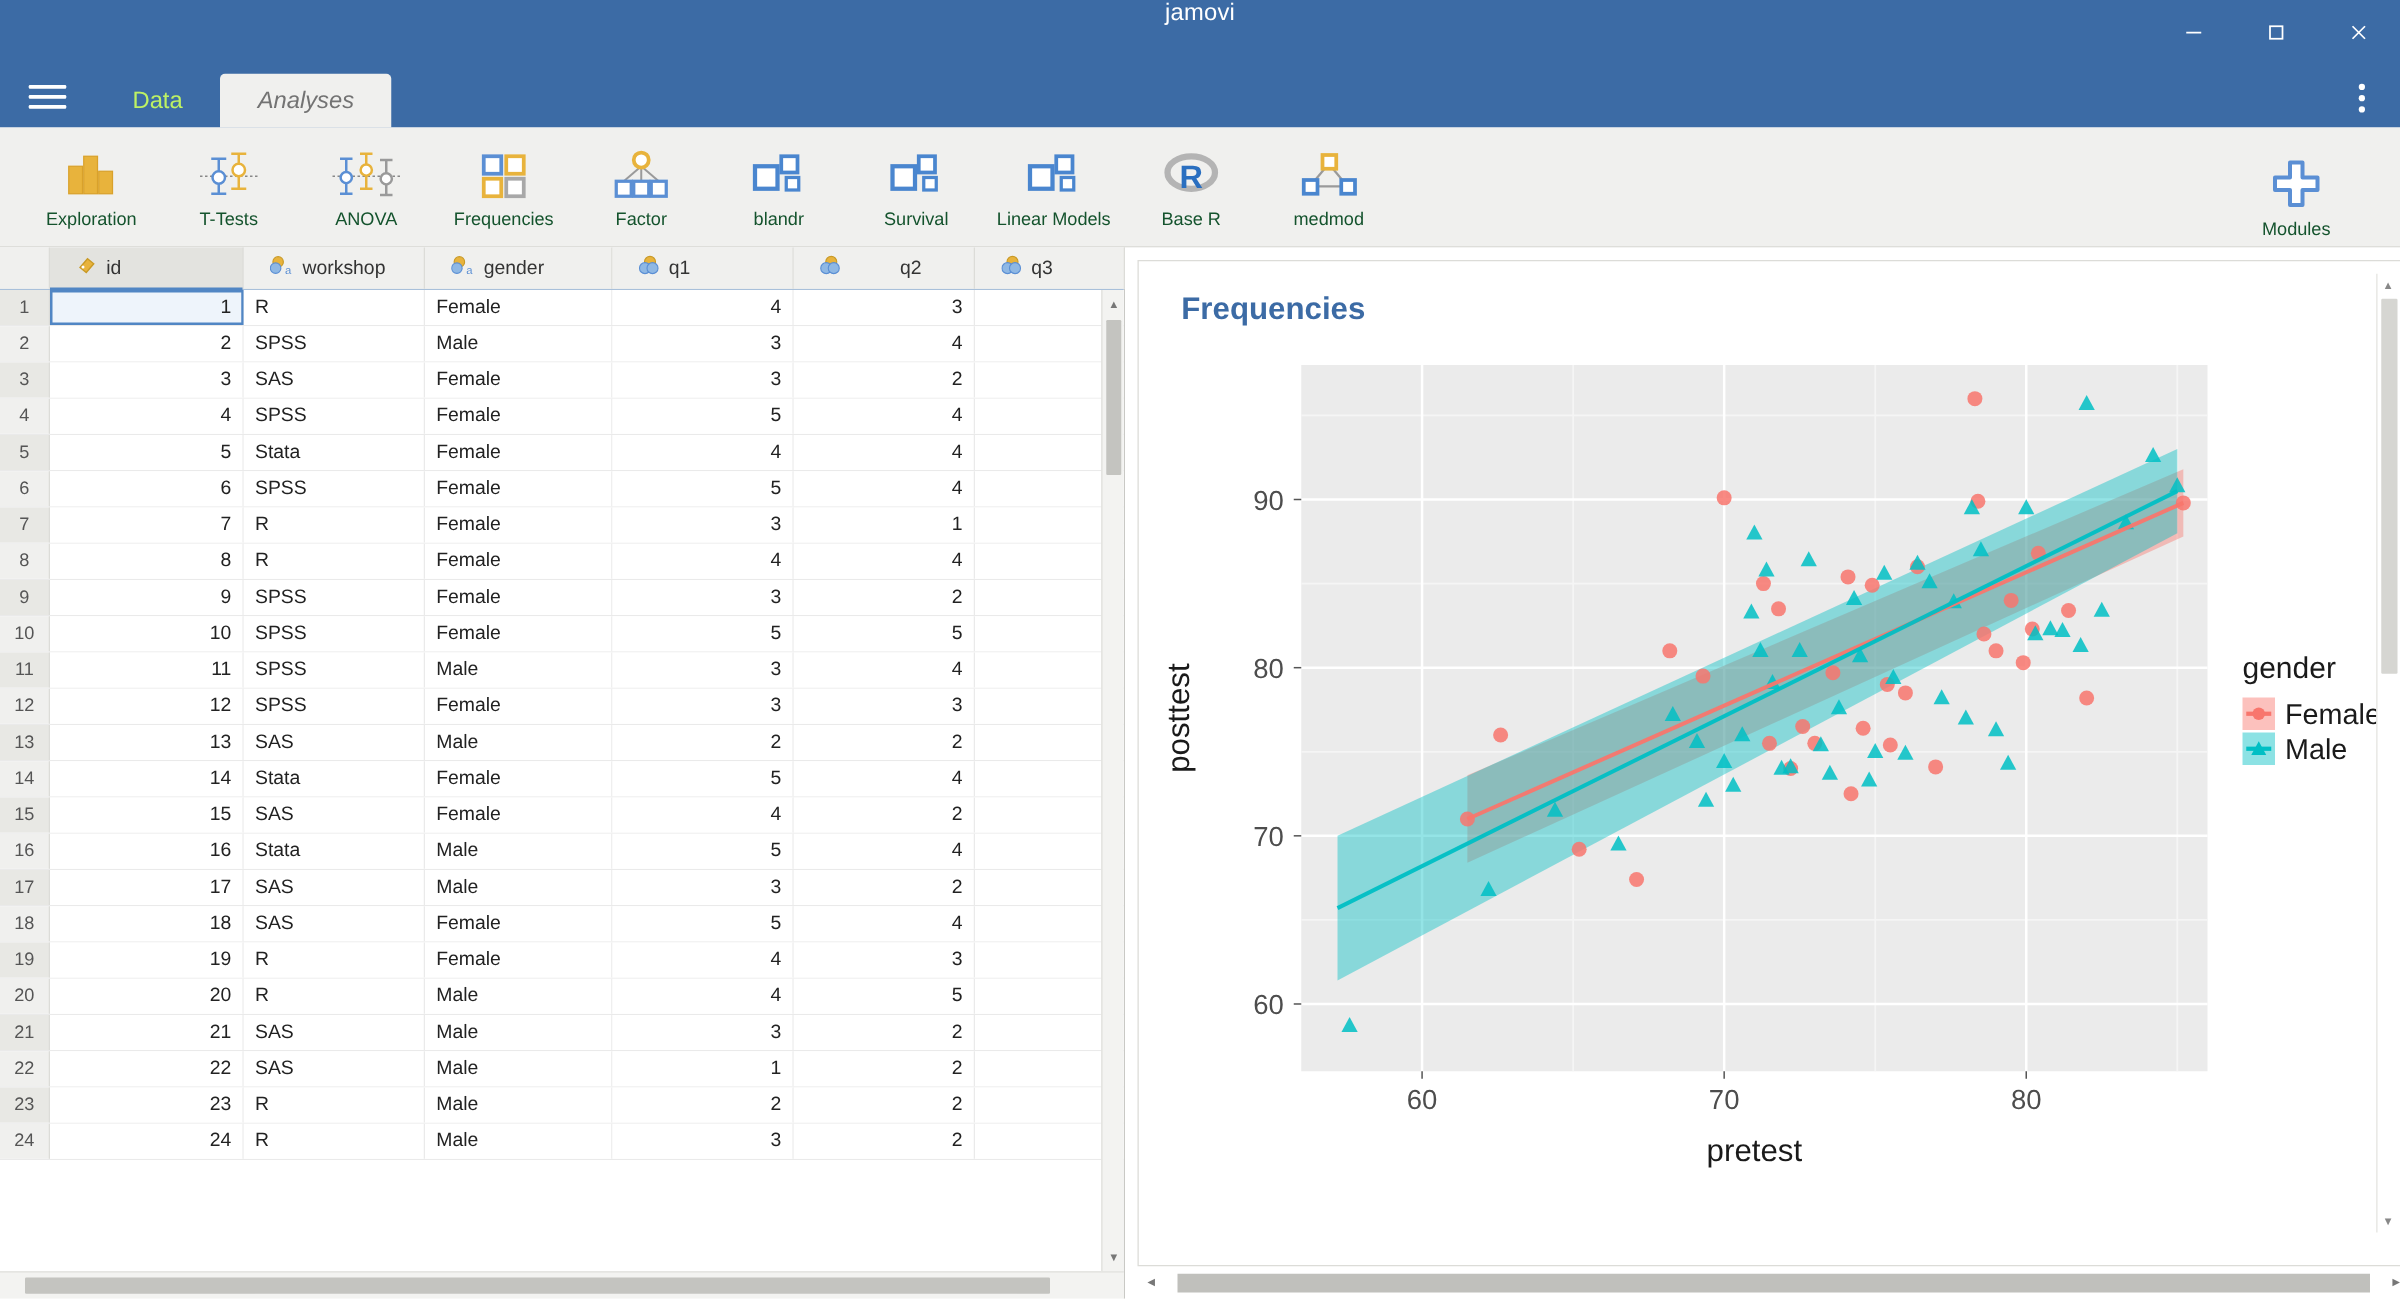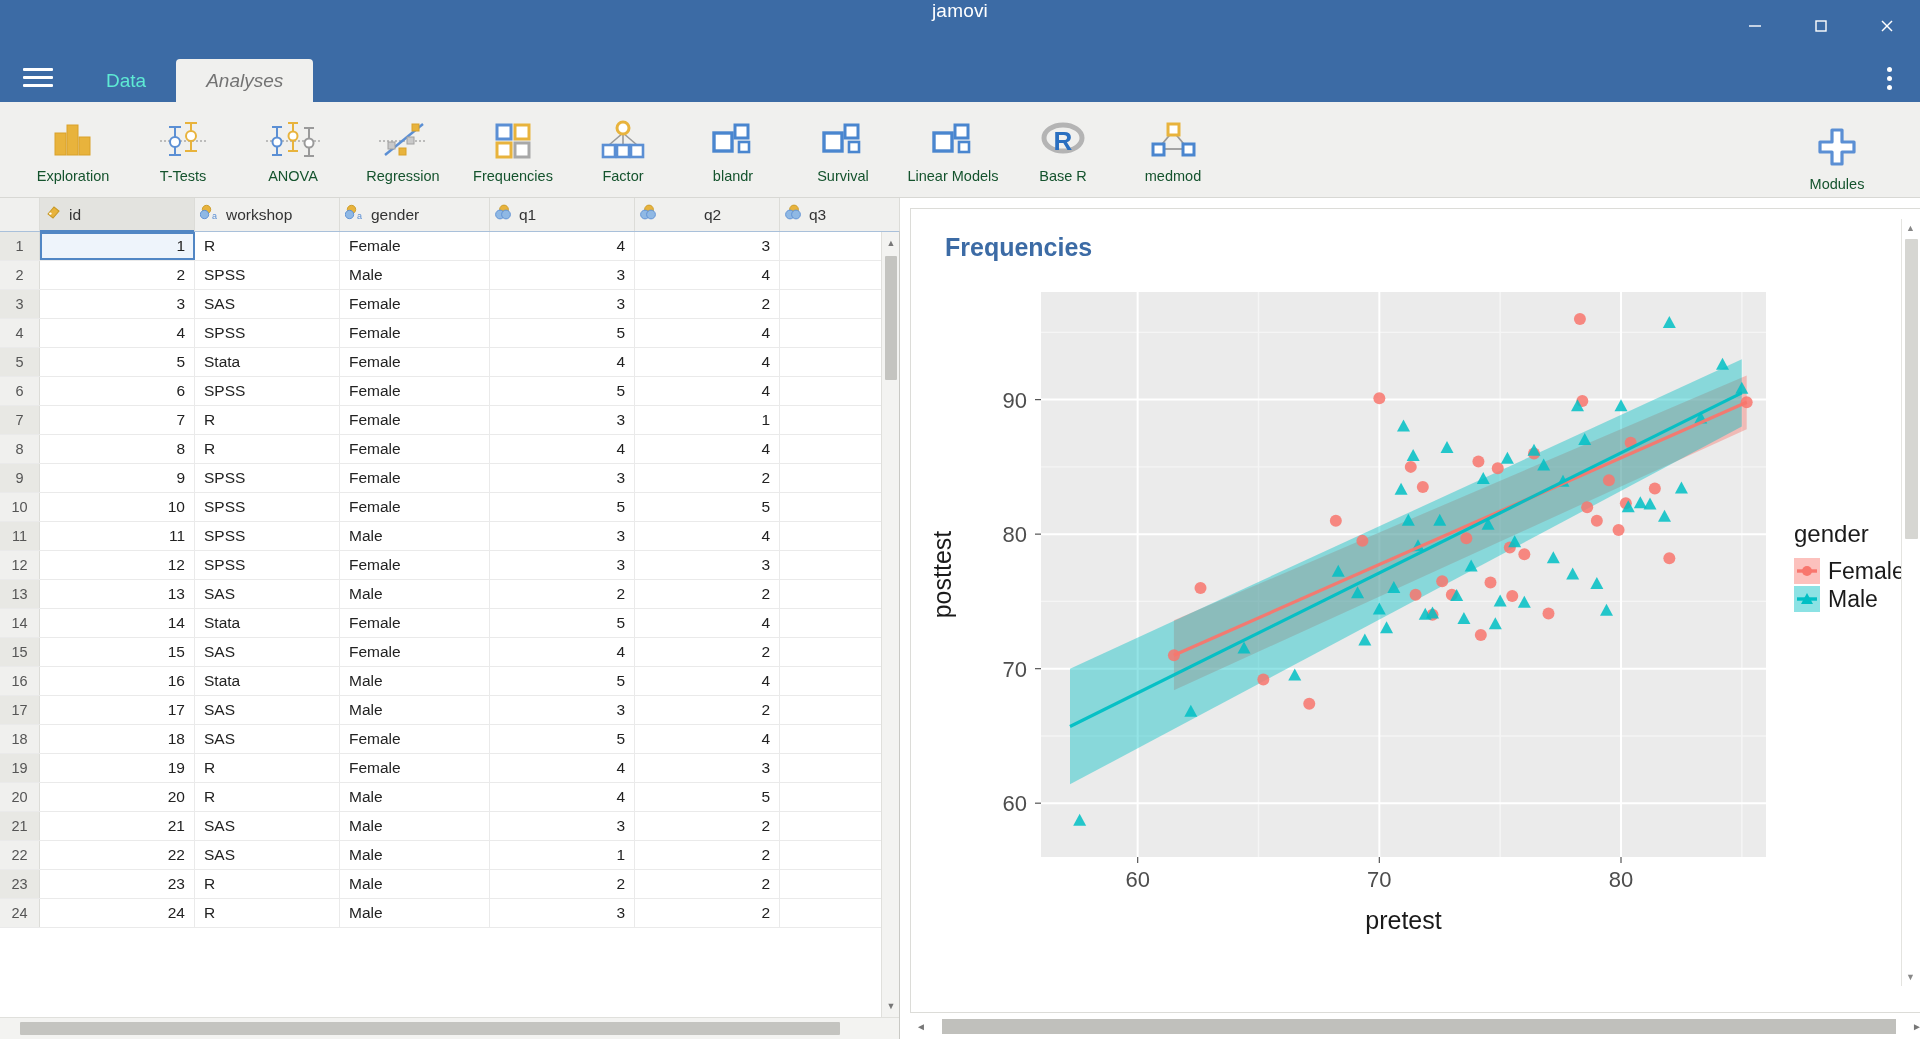--- a/index.html
+++ b/index.html
@@ -27,21 +27,21 @@
   .tabstrip{
     height:50px; background:#3c6ba5; position:relative; display:flex; align-items:flex-end;
   }
   .hamburger{
     width:76px; height:50px; display:flex; flex-direction:column;
     align-items:center; justify-content:center; gap:5px; cursor:pointer;
   }
   .hamburger span{ display:block; width:30px; height:3px; background:#fff; border-radius:1px;}
   .tab{
     height:42px; padding:0 30px; display:flex; align-items:center;
-    color:#5eead4; font-size:19px; cursor:pointer;
+    color:#bef264; font-size:19px; cursor:pointer;
   }
   .tab.active{
     background:#f0f0ee; color:#737373; height:43px;
     border-top-left-radius:4px; border-top-right-radius:4px;font-style:italic;
   }
   .kebab{
     position:absolute; right:14px; top:8px; width:34px; height:36px;
     display:flex; flex-direction:column; align-items:center; justify-content:center; gap:4px;
     cursor:pointer;
   }
@@ -65,21 +65,21 @@
   
   .main{ display:flex; height:841px; background:#ffffff; }
 
   
   .sheet{ width:900px; position:relative; background:#fff;
           border-right:1px solid #c9c9c5; display:flex; flex-direction:column; }
   .sheet-head{ display:flex; height:34px; background:#f0f0ee;
                border-bottom:1px solid #a9c0da; }
   .corner{ width:40px; background:#f0f0ee; border-right:1px solid #dcdcd8; flex:none;}
   .colhead{
-    display:flex; align-items:center; gap:7px; padding:0 5px;
+    display:flex; align-items:center; gap:7px; padding:0 21px;
     border-right:1px solid #dcdcd8; font-size:15.5px; color:#333;
     background:#f0f0ee; flex:none; cursor:pointer; position:relative;
   }
   .colhead.selected{ background:#e3e3df; }
   .colhead.selected:after{
     content:""; position:absolute; left:0; right:0; bottom:-1px; height:2px; background:#5186c4;
   }
   .sheet-body{ flex:1; overflow:hidden; position:relative; }
   .row{ display:flex; height:29px; border-bottom:1px solid #eaeaea; }
   .rownum{
@@ -219,33 +219,20 @@
         <circle cx="29" cy="17" r="4.5" fill="#fff" stroke="#e8b33c" stroke-width="2"></circle>
         <line x1="45" y1="9" x2="45" y2="37" stroke="#9a9a9a" stroke-width="2"></line>
         <line x1="40" y1="9" x2="50" y2="9" stroke="#9a9a9a" stroke-width="2"></line>
         <line x1="40" y1="37" x2="50" y2="37" stroke="#9a9a9a" stroke-width="2"></line>
         <circle cx="45" cy="24" r="4.5" fill="#fff" stroke="#9a9a9a" stroke-width="2"></circle>
       </svg>
     </div>
     <div class="lbl">ANOVA</div>
   </div>
 
-  <div class="ribbon-item">
-    <div class="glyph">
-      <svg width="52" height="40" viewBox="0 0 52 40">
-        <line x1="2" y1="22" x2="50" y2="22" stroke="#888" stroke-width="1.2" stroke-dasharray="2 2"></line>
-        <line x1="8" y1="36" x2="46" y2="5" stroke="#5b8fd4" stroke-width="2.4"></line>
-        <rect x="11" y="23" width="7" height="7" fill="#c9c9c9" stroke="#a0a0a0"></rect>
-        <rect x="22" y="29" width="7" height="7" fill="#e8b33c" stroke="#d9a12b"></rect>
-        <rect x="30" y="18" width="7" height="7" fill="#c9c9c9" stroke="#a0a0a0"></rect>
-        <rect x="35" y="5" width="7" height="7" fill="#e8b33c" stroke="#d9a12b"></rect>
-      </svg>
-    </div>
-    <div class="lbl">Regression</div>
-  </div>
 
   <div class="ribbon-item">
     <div class="glyph">
       <svg width="44" height="40" viewBox="0 0 44 40">
         <rect x="6" y="6" width="14" height="14" fill="#fff" stroke="#5b8fd4" stroke-width="3"></rect>
         <rect x="24" y="6" width="14" height="14" fill="#fff" stroke="#e8b33c" stroke-width="3"></rect>
         <rect x="6" y="24" width="14" height="14" fill="#fff" stroke="#e8b33c" stroke-width="3"></rect>
         <rect x="24" y="24" width="14" height="14" fill="#fff" stroke="#a8a8a8" stroke-width="3"></rect>
       </svg>
     </div>

